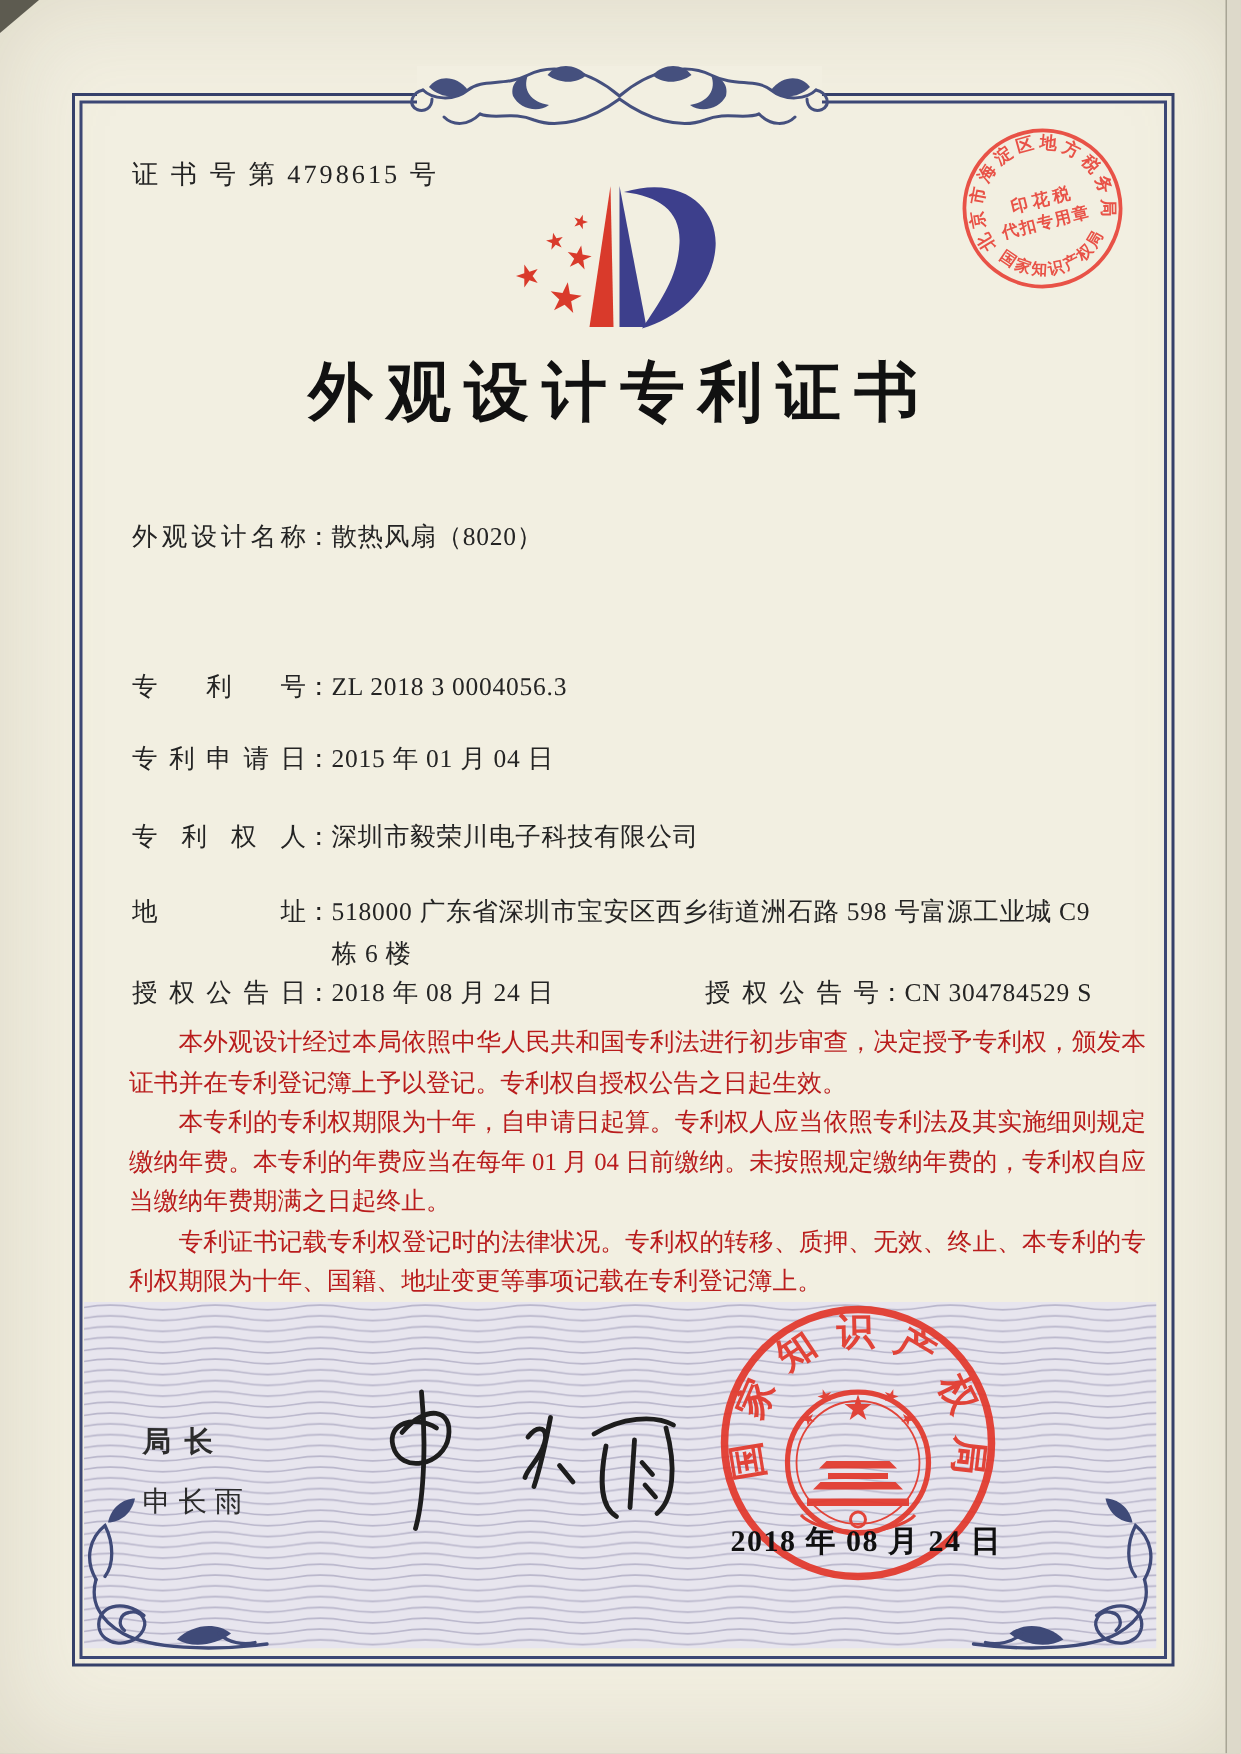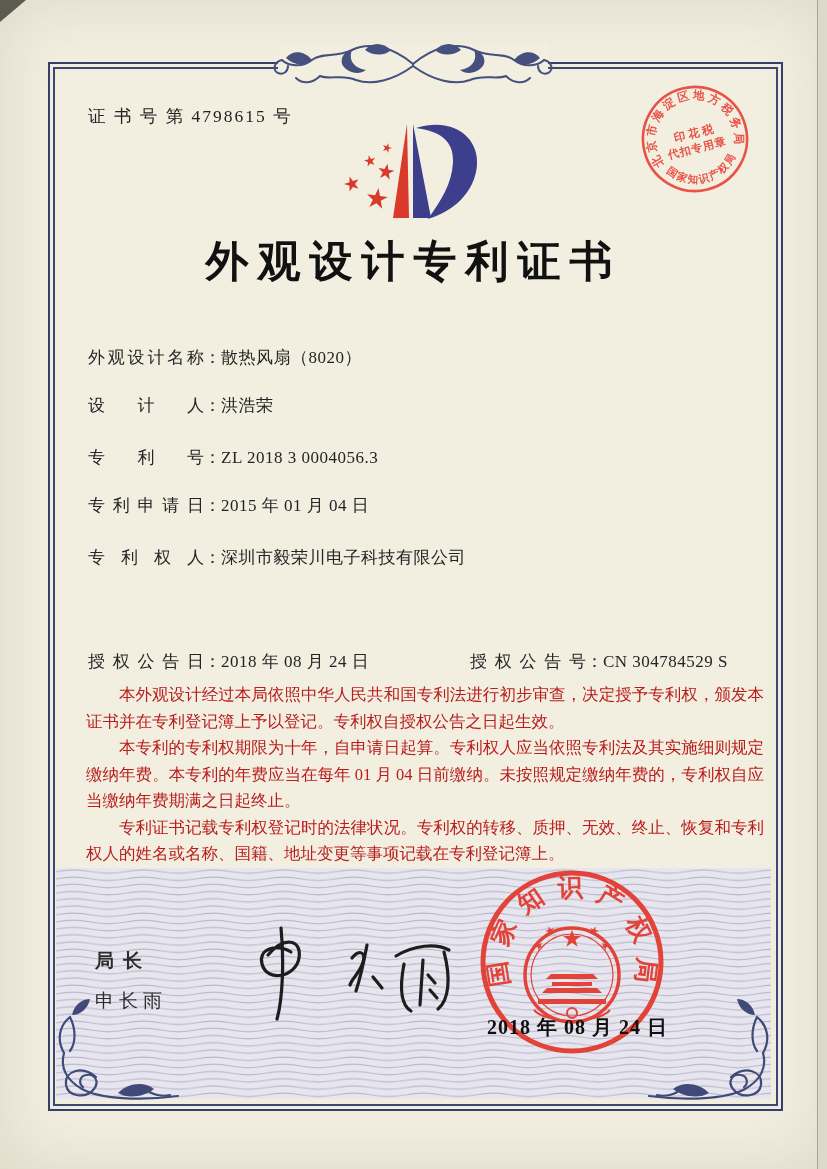--- a/index.html
+++ b/index.html
@@ -158,43 +158,43 @@
     </g>
   </svg>
 
   <div class="cert-no">证 书 号 第 4798615 号</div>
 
   <div class="title">外观设计专利证书</div>
 
   <div class="frow" style="top:344px">
     <span class="flab">外观设计名称</span><span class="fcol">：</span><span class="fval">散热风扇（8020）</span>
   </div>
-  <div class="frow" style="top:392px">
-    <span class="flab">设计人</span><span class="fcol">：</span><span class="fval">洪浩荣</span>
-  </div>
   <div class="frow" style="top:444px">
     <span class="flab">专利号</span><span class="fcol">：</span><span class="fval">ZL 2018 3 0004056.3</span>
   </div>
   <div class="frow" style="top:492px">
     <span class="flab">专利申请日</span><span class="fcol">：</span><span class="fval">2015 年 01 月 04 日</span>
   </div>
   <div class="frow" style="top:544px">
     <span class="flab">专利权人</span><span class="fcol">：</span><span class="fval">深圳市毅荣川电子科技有限公司</span>
+  </div>
+  <div class="frow" style="top:594px">
+    <span class="flab">地址</span><span class="fcol">：</span><span class="fval wrap">518000 广东省深圳市宝安区西乡街道洲石路 598 号富源工业城 C9 栋 6 楼</span>
   </div>
   <div class="frow" style="top:648px">
     <span class="flab">授权公告日</span><span class="fcol">：</span><span class="fval">2018 年 08 月 24 日</span>
     <span class="pair2">
       <span class="flab">授权公告号</span><span class="fcol">：</span><span class="fval">CN 304784529 S</span>
     </span>
   </div>
 
   <div class="paras">
     <p>本外观设计经过本局依照中华人民共和国专利法进行初步审查，决定授予专利权，颁发本证书并在专利登记簿上予以登记。专利权自授权公告之日起生效。</p>
     <p>本专利的专利权期限为十年，自申请日起算。专利权人应当依照专利法及其实施细则规定缴纳年费。本专利的年费应当在每年 01 月 04 日前缴纳。未按照规定缴纳年费的，专利权自应当缴纳年费期满之日起终止。</p>
-    <p>专利证书记载专利权登记时的法律状况。专利权的转移、质押、无效、终止、恢复和专利权人的姓名或名称、国籍、地址变更等事项记载在专利登记簿上。</p>
+    <p>专利证书记载专利权登记时的法律状况。专利权的转移、质押、无效、终止、本专利的专利权期限为十年、国籍、地址变更等事项记载在专利登记簿上。</p>
   </div>
 
   <div class="director-label">局长</div>
   <div class="director-name">申长雨</div>
 
   <div class="seal-date">2018 年 08 月 24 日</div>
 
 
 </div>
 

